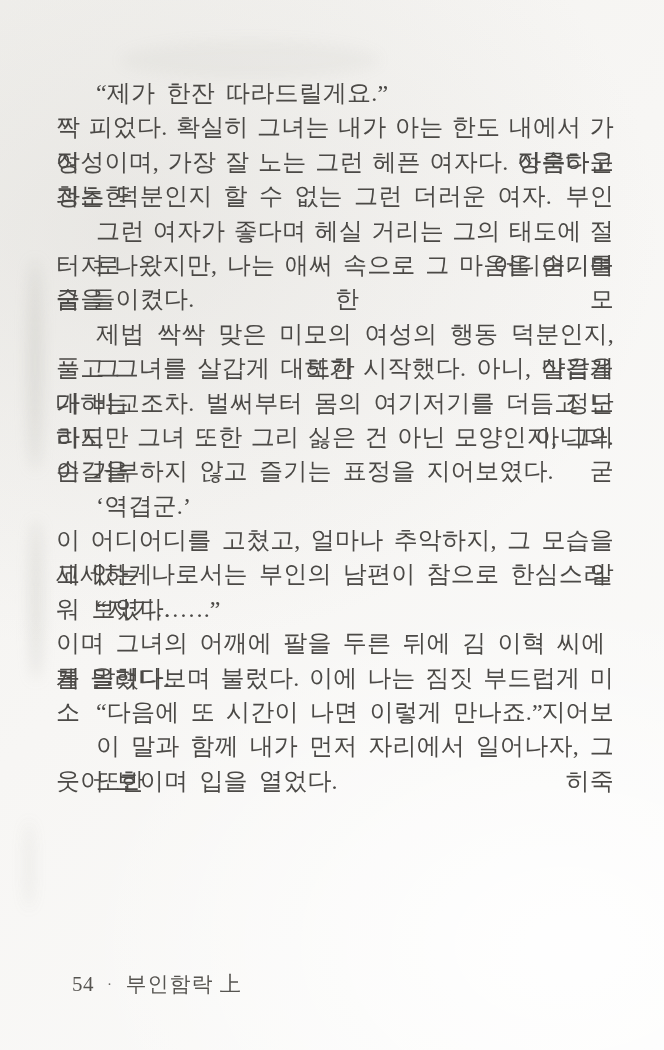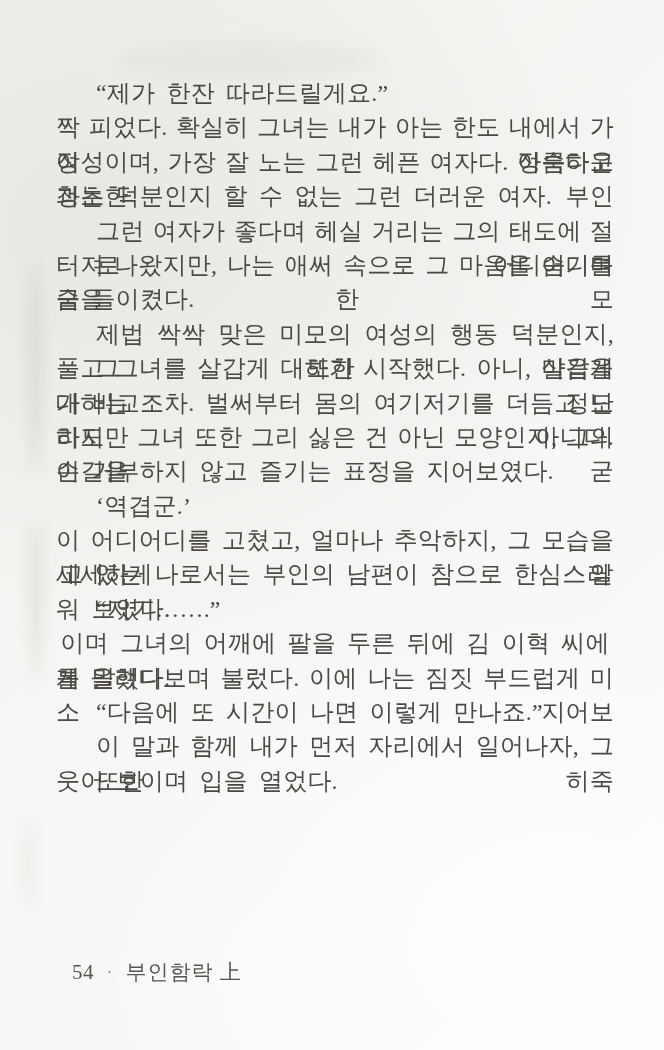--- a/index.html
+++ b/index.html
@@ -45,21 +45,21 @@
     font-size: 24px;
     letter-spacing: 0.2px;
     word-spacing: 2px;
     white-space: normal;
     text-align: justify;
     text-align-last: justify;
     -moz-text-align-last: justify;
   }
   .line.indent { padding-left: 40px; }
   .line.para-end {
-    text-align: center;
+    text-align: left;
     text-align-last: left;
     -moz-text-align-last: left;
     word-spacing: 5px;
   }
   .page-footer {
     position: absolute;
     left: 72px;
     top: 958px;
     font-size: 21px;
     color: #565450;
@@ -100,16 +100,16 @@
       <div class="line">이 어디어디를 고쳤고, 얼마나 추악하지, 그 모습을 세세하게 알</div>
       <div class="line para-end">고 있는 나로서는 부인의 남편이 참으로 한심스러워 보였다.</div>
       <div class="line indent para-end">“저기…….”</div>
       <div class="line para-end">이며 그녀의 어깨에 팔을 두른 뒤에 김 이혁 씨에게 말했다.</div>
       <div class="line">를 올려다보며 불렀다. 이에 나는 짐짓 부드럽게 미소 지어보</div>
       <div class="line indent para-end">“다음에 또 시간이 나면 이렇게 만나죠.”</div>
       <div class="line indent">이 말과 함께 내가 먼저 자리에서 일어나자, 그 또한 히죽</div>
       <div class="line para-end">웃어 보이며 입을 열었다.</div>
     </main>
 
-  <footer class="page-footer" style="color: rgb(86, 84, 80);">
+  <footer class="page-footer" style="color: rgb(86, 84, 80); margin-top: 12px;">
     <span class="page-number">54</span><span class="sep">·</span><span class="book-title">부인함락 上</span>
   </footer>
 </div>
 
 </body></html>

